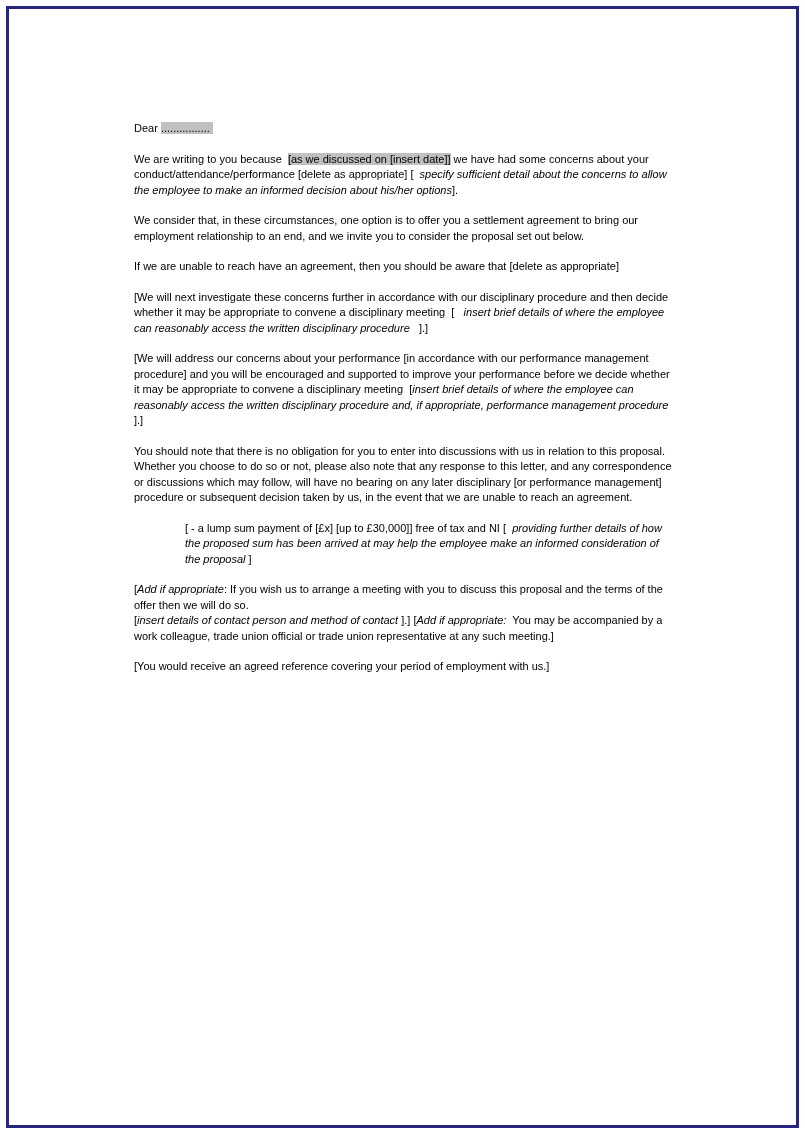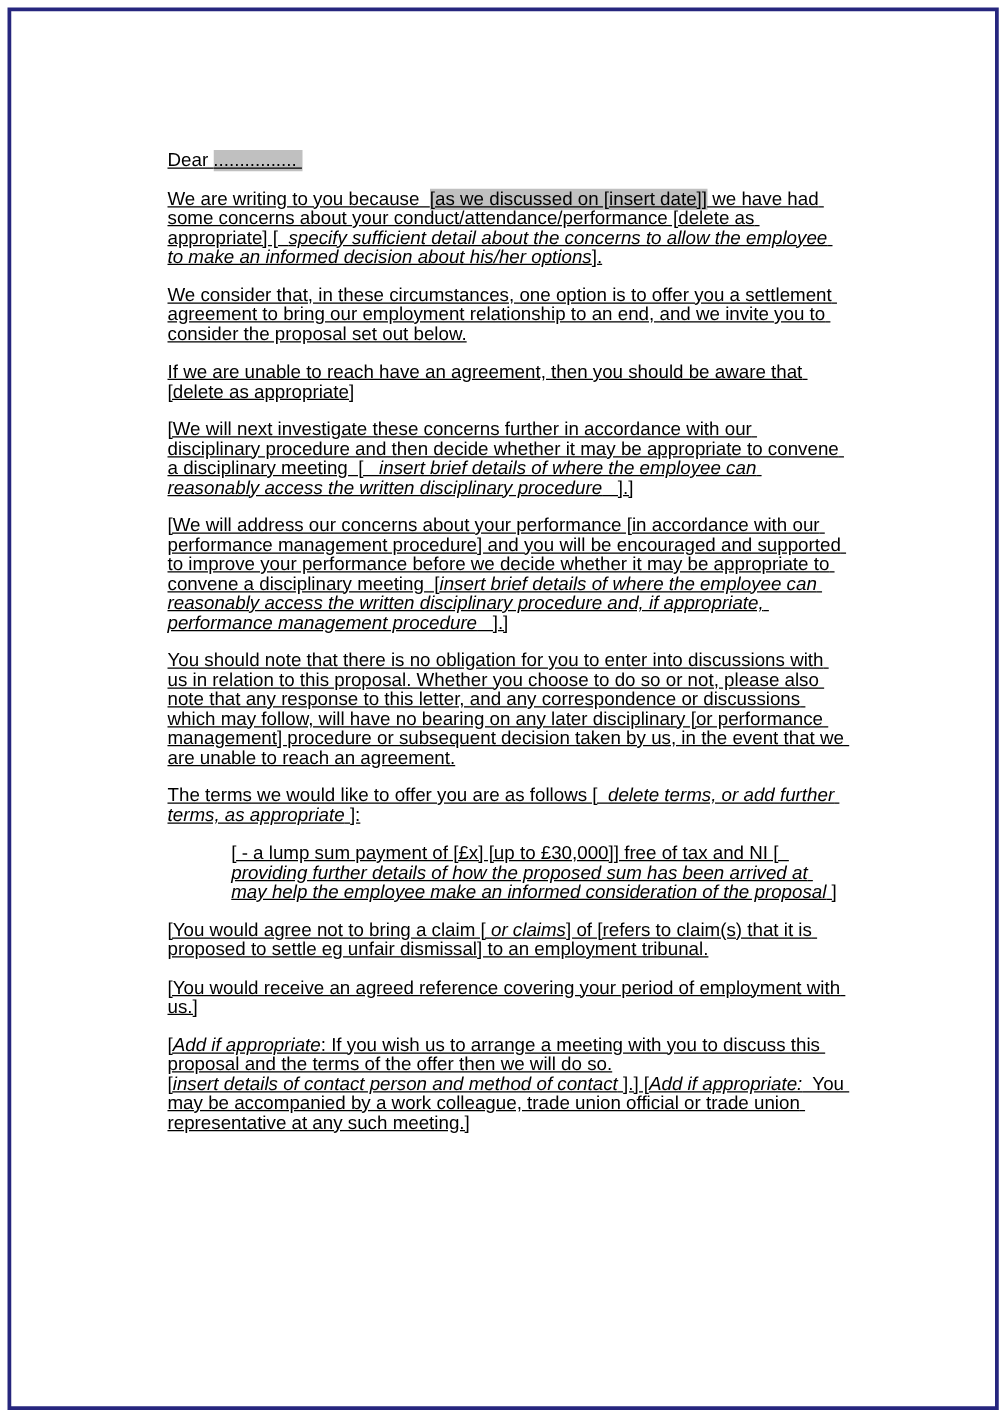--- a/index.html
+++ b/index.html
@@ -19,24 +19,23 @@
     border: 3px solid #26267e;
     background: #ffffff;
     box-sizing: border-box;
   }
   .letter {
     position: absolute;
     top: 112px;
     left: 125px;
     right: 120px;
     font-family: "Liberation Sans", "DejaVu Sans", sans-serif;
-    font-size: 15px;
+    font-size: 11px;
     line-height: 15.5px;
     color: #000000;
-    text-decoration: underline;
   }
   .para {
     margin: 0 0 15px 0;
     white-space: pre-wrap;
   }
   .para.indent {
     padding-left: 51px;
   }
   .b { font-weight: bold; }
   .i { font-style: italic; }
@@ -47,20 +46,18 @@
 
 <div class="frame">
   <div class="letter">
       <p class="para"><span>Dear </span><span class="hl">................ </span></p>
       <p class="para"><span>We are writing to you because  </span><span class="hl">[as we discussed on [insert date]]</span><span> we have had some concerns about your conduct/attendance/performance [delete as appropriate] [  </span><span class="i">specify sufficient detail about the concerns to allow the employee to make an informed decision about his/her options</span><span>].</span></p>
       <p class="para"><span>We consider that, in these circumstances, one option is to offer you a settlement agreement to bring our employment relationship to an end, and we invite you to consider the proposal set out below.</span></p>
       <p class="para"><span>If we are unable to reach have an agreement, then you should be aware that [delete as appropriate]</span></p>
       <p class="para"><span>[We will next investigate these concerns further in accordance with our disciplinary procedure and then decide whether it may be appropriate to convene a disciplinary meeting  [   </span><span class="i">insert brief details of where the employee can reasonably access the written disciplinary procedure</span><span>   ].]</span></p>
       <p class="para"><span>[We will address our concerns about your performance [in accordance with our performance management procedure] and you will be encouraged and supported to improve your performance before we decide whether it may be appropriate to convene a disciplinary meeting  [</span><span class="i">insert brief details of where the employee can reasonably access the written disciplinary procedure and, if appropriate, performance management procedure</span><span>   ].]</span></p>
       <p class="para"><span>You should note that there is no obligation for you to enter into discussions with us in relation to this proposal. Whether you choose to do so or not, please also note that any response to this letter, and any correspondence or discussions which may follow, will have no bearing on any later disciplinary [or performance management] procedure or subsequent decision taken by us, in the event that we are unable to reach an agreement.</span></p>
-      <p class="para"><span>The terms we would like to offer you are as follows [  </span><span class="i">delete terms, or add further terms, as appropriate</span><span> ]:</span></p>
       <p class="para indent"><span>[ - a lump sum payment of [£x] [up to £30,000]] free of tax and NI [  </span><span class="i">providing further details of how the proposed sum has been arrived at may help the employee make an informed consideration of the proposal</span><span> ]</span></p>
-      <p class="para"><span>[You would agree not to bring a claim [ </span><span class="i">or claims</span><span>] of [refers to claim(s) that it is proposed to settle eg unfair dismissal] to an employment tribunal.</span></p>
-      <p class="para"><span>[You would receive an agreed reference covering your period of employment with us.]</span></p>
       <p class="para"><span>[</span><span class="i">Add if appropriate</span><span>: If you wish us to arrange a meeting with you to discuss this proposal and the terms of the offer then we will do so.
 [</span><span class="i">insert details of contact person and method of contact</span><span> ].] [</span><span class="i">Add if appropriate:</span><span>  You may be accompanied by a work colleague, trade union official or trade union representative at any such meeting.]</span></p>
+      <p class="para"><span>[You would receive an agreed reference covering your period of employment with us.]</span></p>
     </div>
 </div>
 
 </body></html>

